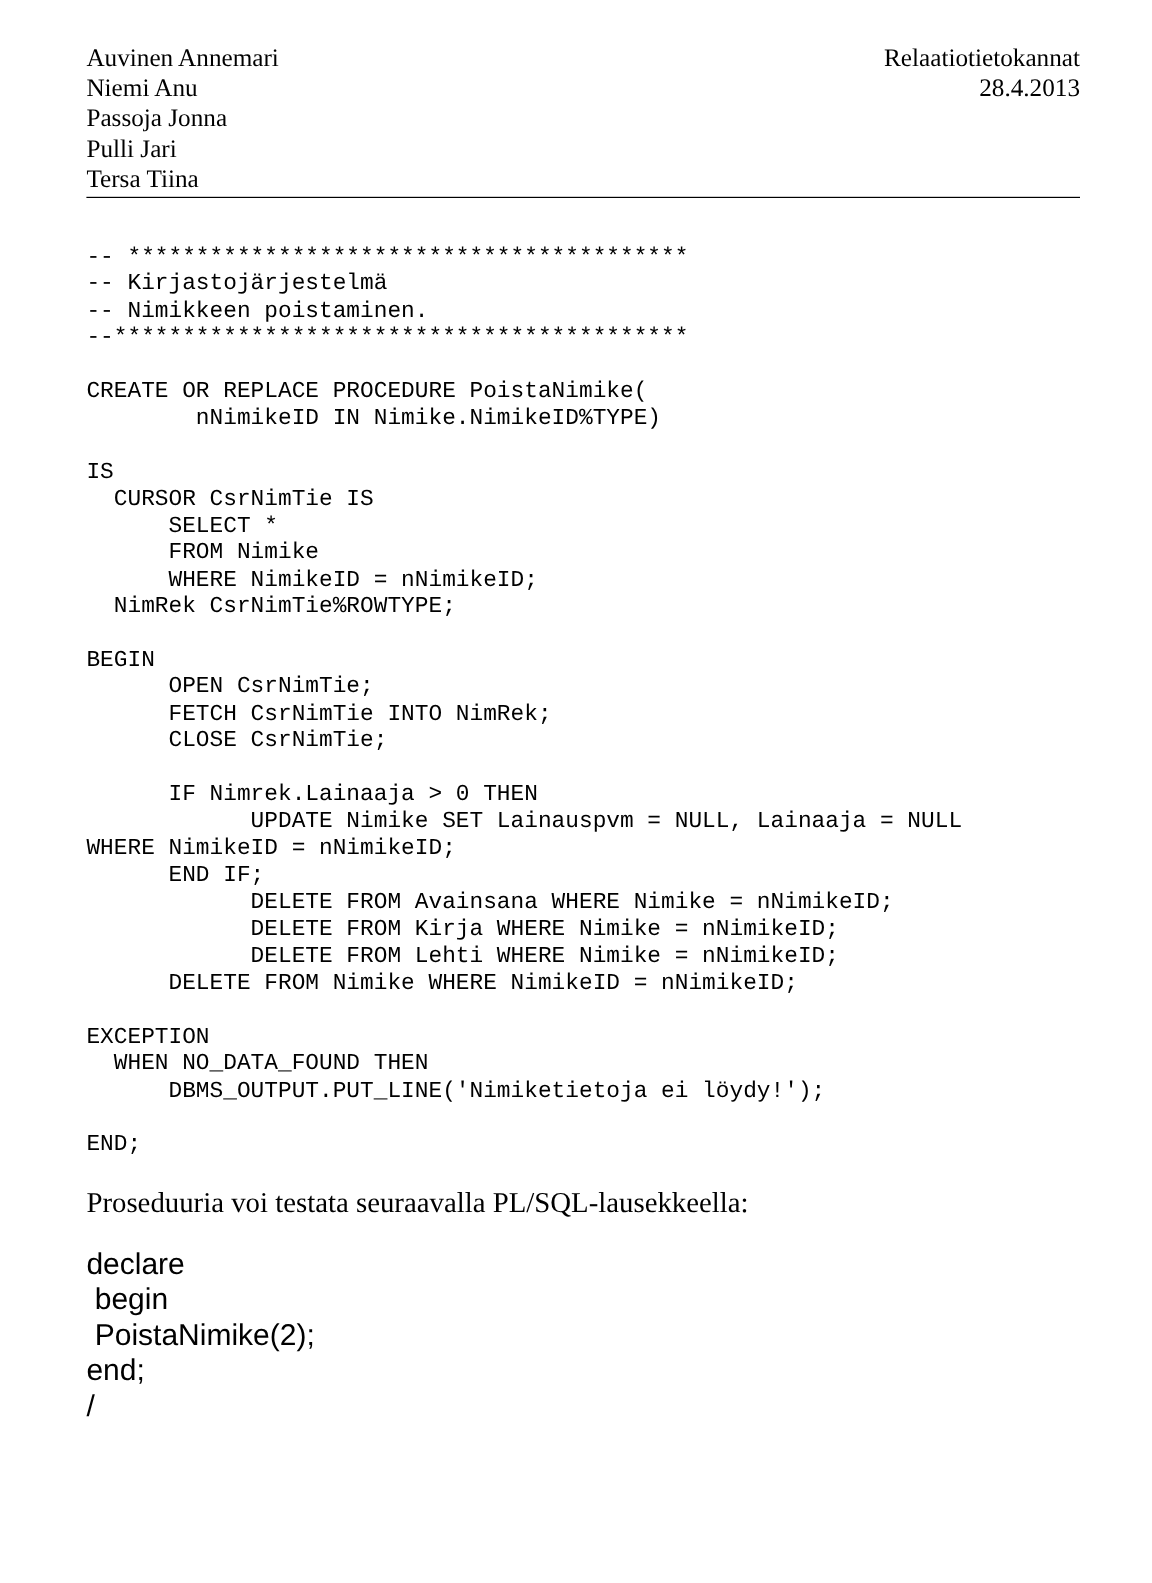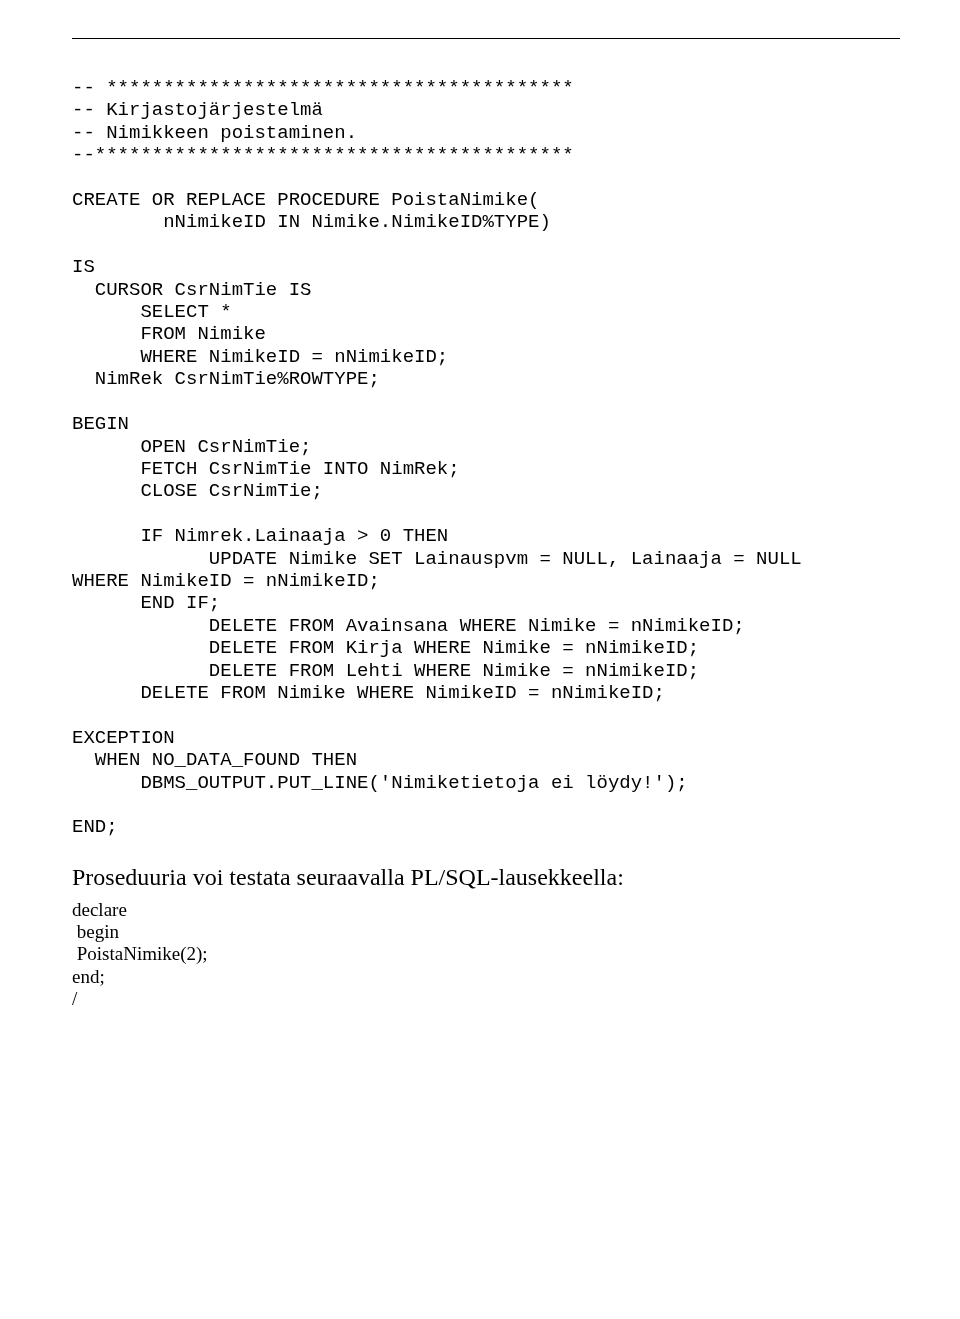--- a/index.html
+++ b/index.html
@@ -38,33 +38,44 @@
       white-space: pre;
       margin: 38px 0 0 0;
       line-height: 1.18;
     }
     .body-text {
       font-family: "Times New Roman", Times, serif;
       font-size: 24px;
       margin: 24px 0 0 0;
     }
     pre.code2 {
-      font-family: Liberation Serif, serif;
-      font-size: 19px;
+      font-family: Liberation Sans, sans-serif;
+      font-size: 25px;
       white-space: pre;
-      margin: 7px 0 0 0;
+      margin: 22px 0 0 0;
       line-height: 1.18;
     }
   </style>
 </head>
 <body>
 
 <div class="page">
 
   <div class="header">
+    <div class="header-left">
+      <span>Auvinen Annemari</span>
+      <span>Niemi Anu</span>
+      <span>Passoja Jonna</span>
+      <span>Pulli Jari</span>
+      <span>Tersa Tiina</span>
+    </div>
+    <div class="header-right">
+      <span>Relaatiotietokannat</span>
+      <span>28.4.2013</span>
+    </div>
   </div>
 
   <hr class="divider">
 
   <pre class="code">-- *****************************************
 -- Kirjastojärjestelmä
 -- Nimikkeen poistaminen.
 --******************************************
 
 CREATE OR REPLACE PROCEDURE PoistaNimike(

